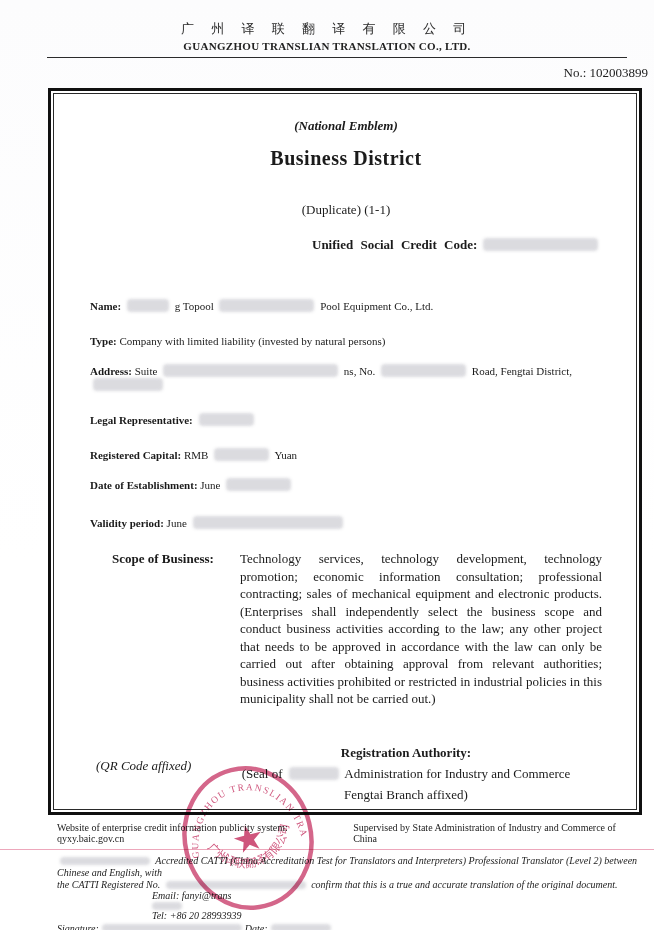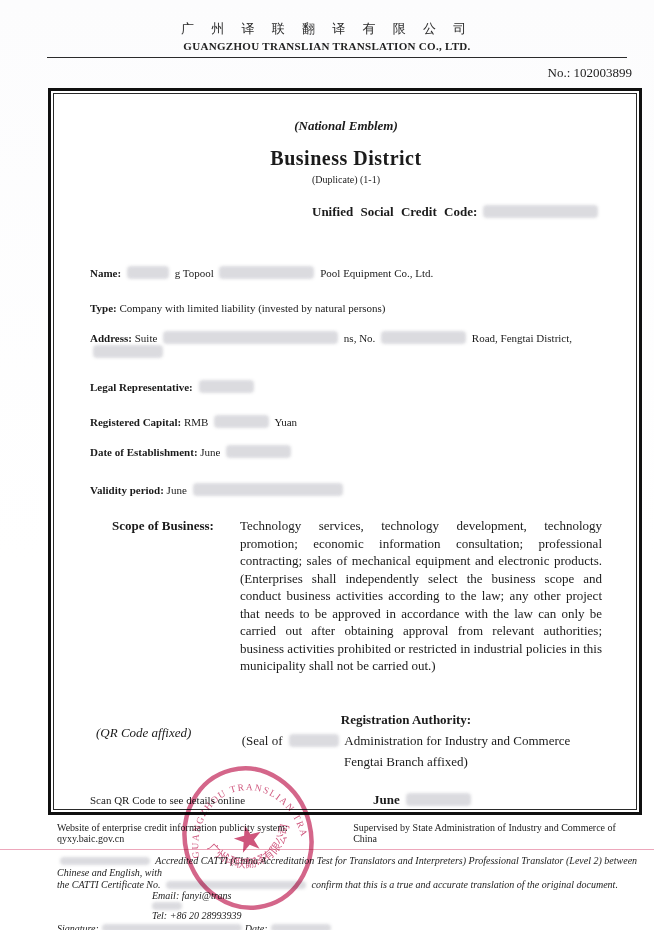--- a/index.html
+++ b/index.html
@@ -8,29 +8,29 @@
     width:654px; height:930px; position:relative; margin:0 auto;
     background:linear-gradient(180deg,#fcfcfd 0%, #ffffff 60%);
     font-family:"Liberation Serif","DejaVu Serif",serif;
     color:#1b1b1b; overflow:hidden;
   }
   
   .letterhead { text-align:center; padding-top:20px; }
   .co-cn { font-size:13px; letter-spacing:7px; color:#2a2a2a; }
   .co-en { font-size:11px; font-weight:bold; letter-spacing:.3px; margin-top:2px; color:#222; }
   .head-rule { border:none; border-top:1.6px solid #2b2b2b; margin:5px 27px 0 47px; }
-  .doc-no { text-align:right; font-size:13px; padding:7px 22px 5px 0; }
+  .doc-no { text-align:right; font-size:13px; padding:7px 6px 5px 0; }
   .doc-no b { font-weight:normal; }
   
   .license-box { margin:2px 12px 0 48px; height:727px; border:3.5px solid #101010; padding:2px; background:#fff; }
   .license-inner { border:1px solid #2a2a2a; height:100%; padding:16px 34px 0 36px; overflow:hidden; position:relative; }
   .c { text-align:center; }
   .emblem { font-size:13px; font-weight:bold; font-style:italic; margin-top:8px; }
   .title { font-size:20px; font-weight:bold; letter-spacing:.5px; margin-top:13px; }
-  .dup { font-size:10px; margin-top:4px; }
+  .dup { font-size:13px; margin-top:32px; }
   .uscc { margin-top:19px; margin-left:222px; font-size:13px; }
   .uscc .lbl { font-weight:bold; word-spacing:4px; }
   .field { font-size:11px; line-height:14px; }
   .field .lbl { font-weight:bold; }
   .mtA { margin-top:46px; } .mtB { margin-top:21px; } .mtC { margin-top:16px; } .mtD { margin-top:24px; } .mtE { margin-top:20px; }
   
   .redact { display:inline-block; background:#d8d8dd; border-radius:4px; height:13px;
             vertical-align:-2px; filter:blur(1.6px); opacity:.92; margin:0 3px; }
   .r-sm { height:10px; } 
   .w30{width:30px} .w42{width:42px} .w50{width:50px} .w55{width:55px} .w60{width:60px}
@@ -176,21 +176,21 @@
     <span class="right">Supervised by State Administration of Industry and Commerce of China</span>
   </div>
   <hr class="pink-rule">
 
   <div class="cert">
     <div>
       <span class="redact w90"></span>
       <span>Accredited CATTI (China Accreditation Test for Translators and Interpreters) Professional Translator (Level 2) between Chinese and English, with</span>
     </div>
     <div>
-      <span>the CATTI Certificate No.</span>
+      <span>the CATTI Registered No.</span>
       <span class="redact w140"></span>
       <span>confirm that this is a true and accurate translation of the original document.</span>
     </div>
     <div class="cert-row">
       <span>Email: fanyi@trans</span>
       <span class="redact w30"></span>
       <span class="tel-intl">Tel: +86 20 28993939</span>
     </div>
     <div class="sig-row">
       <span>Signature:</span>

